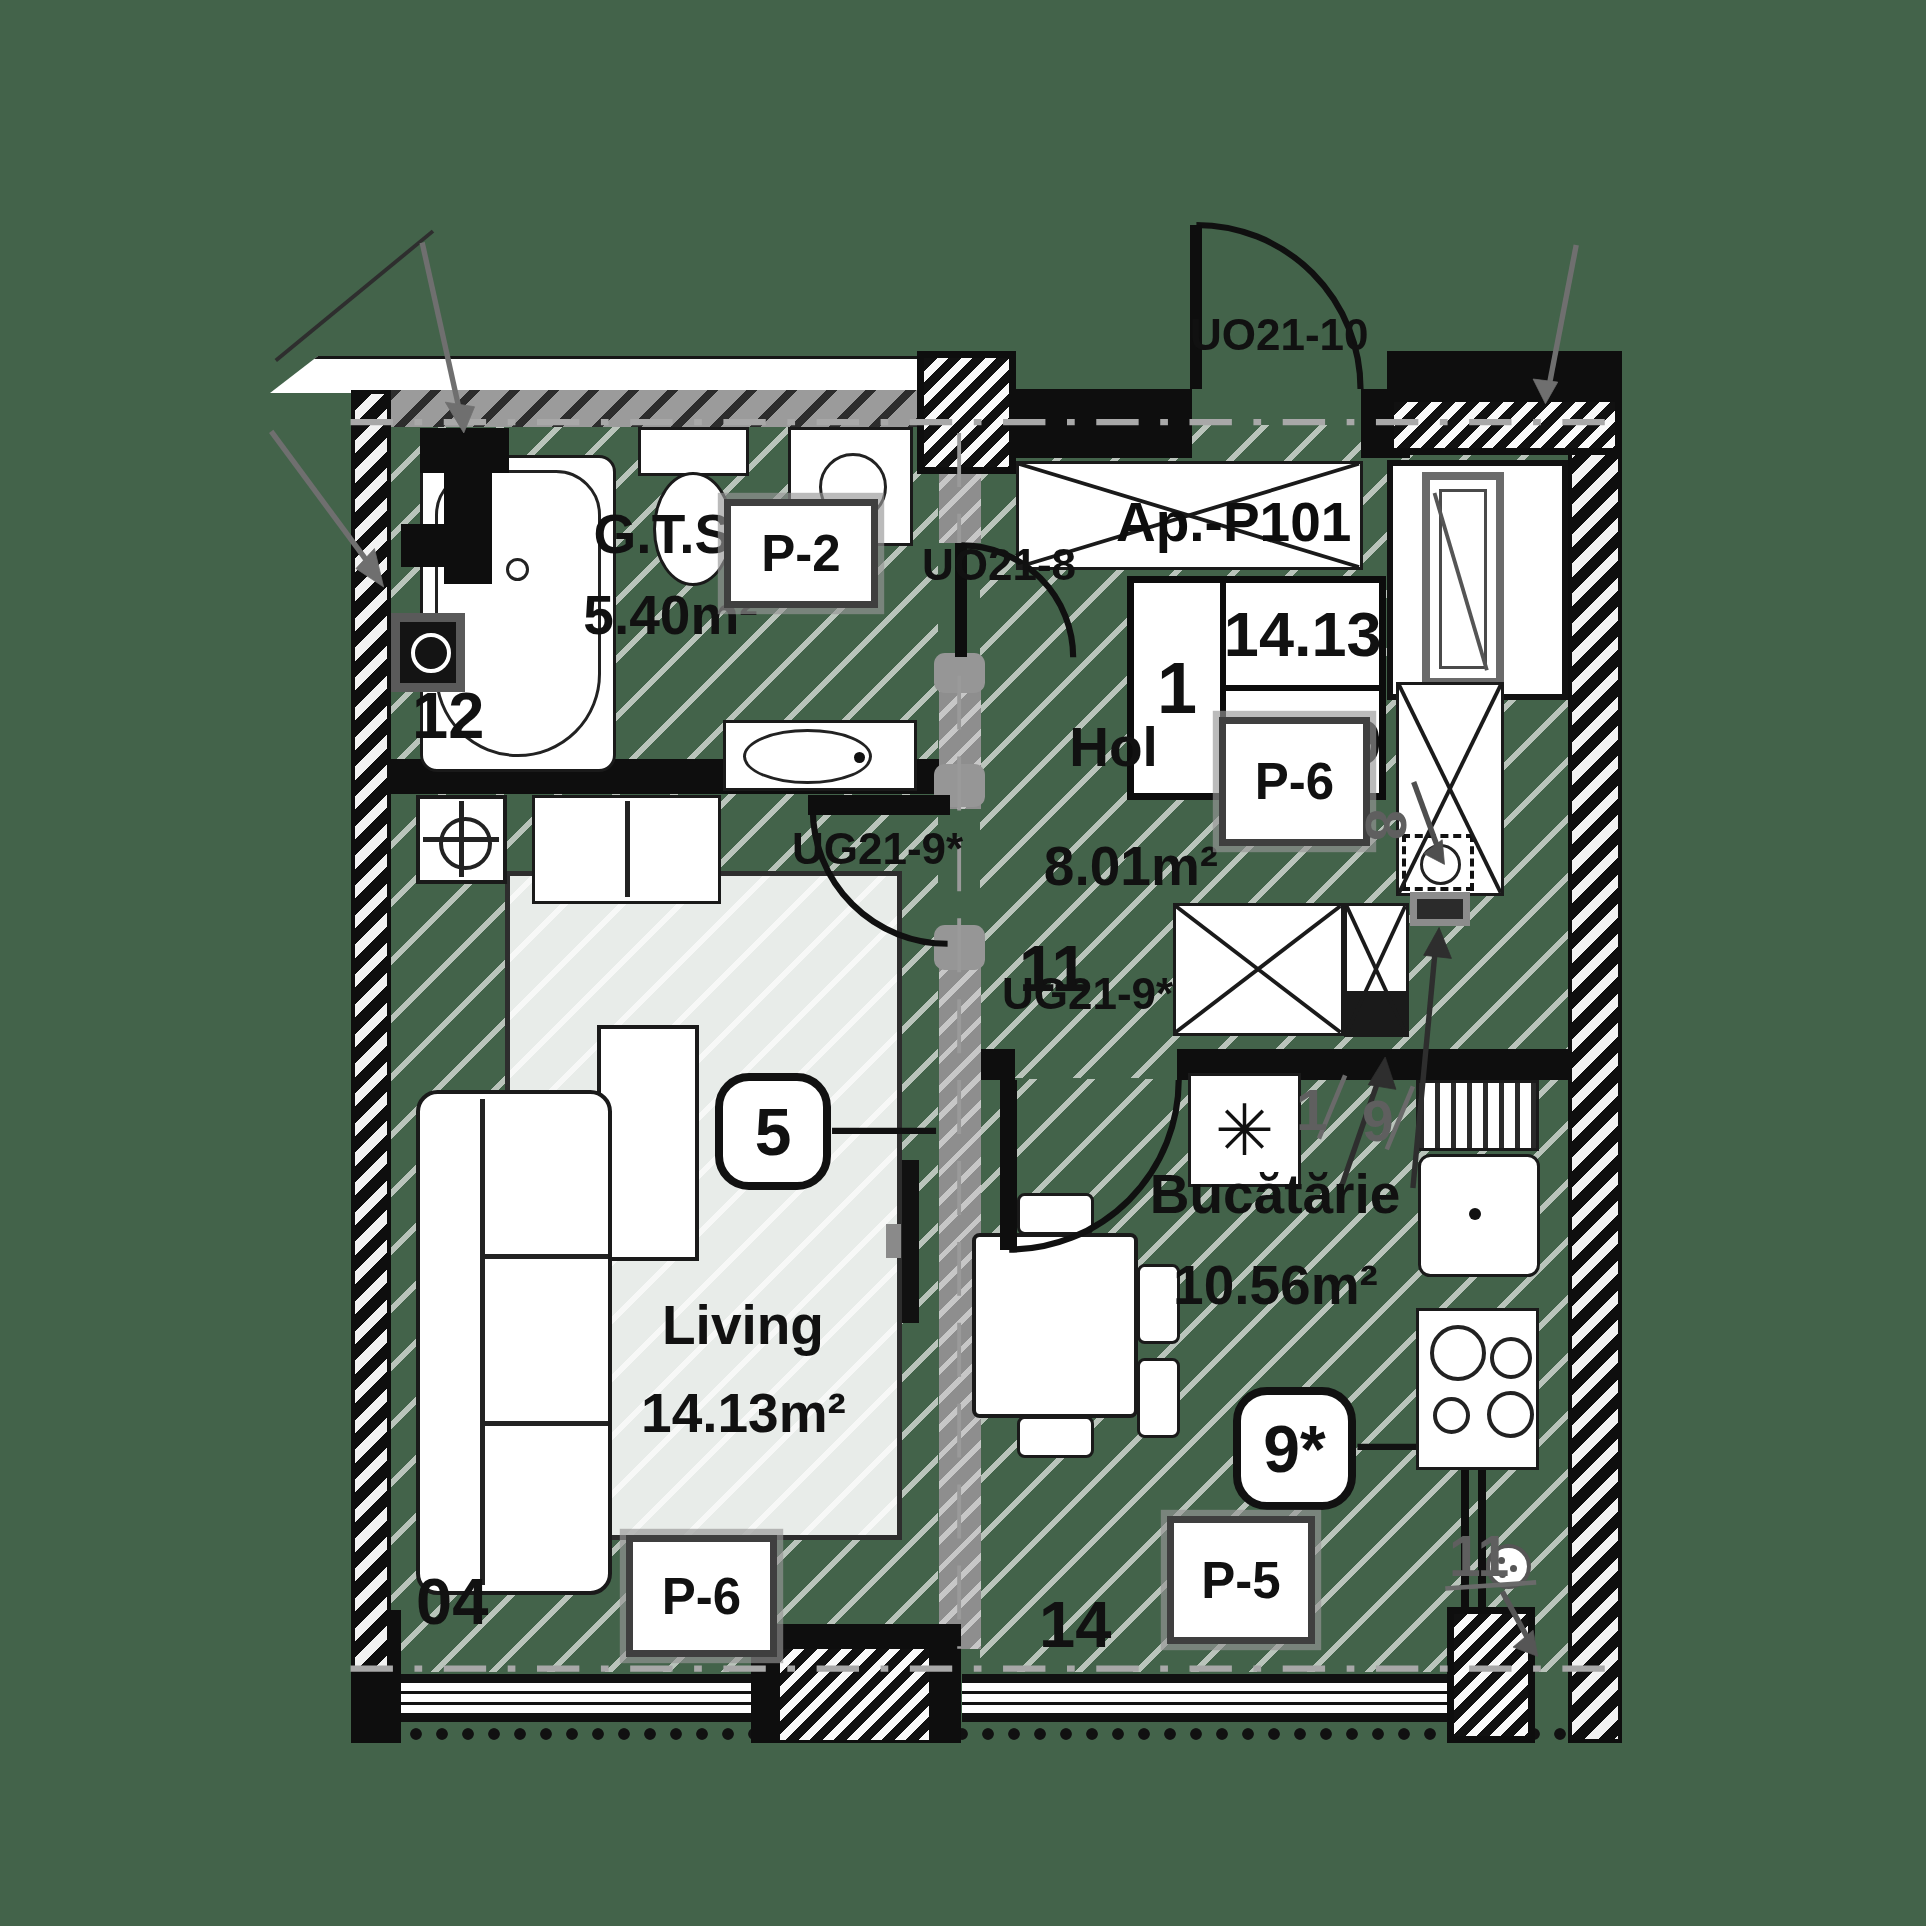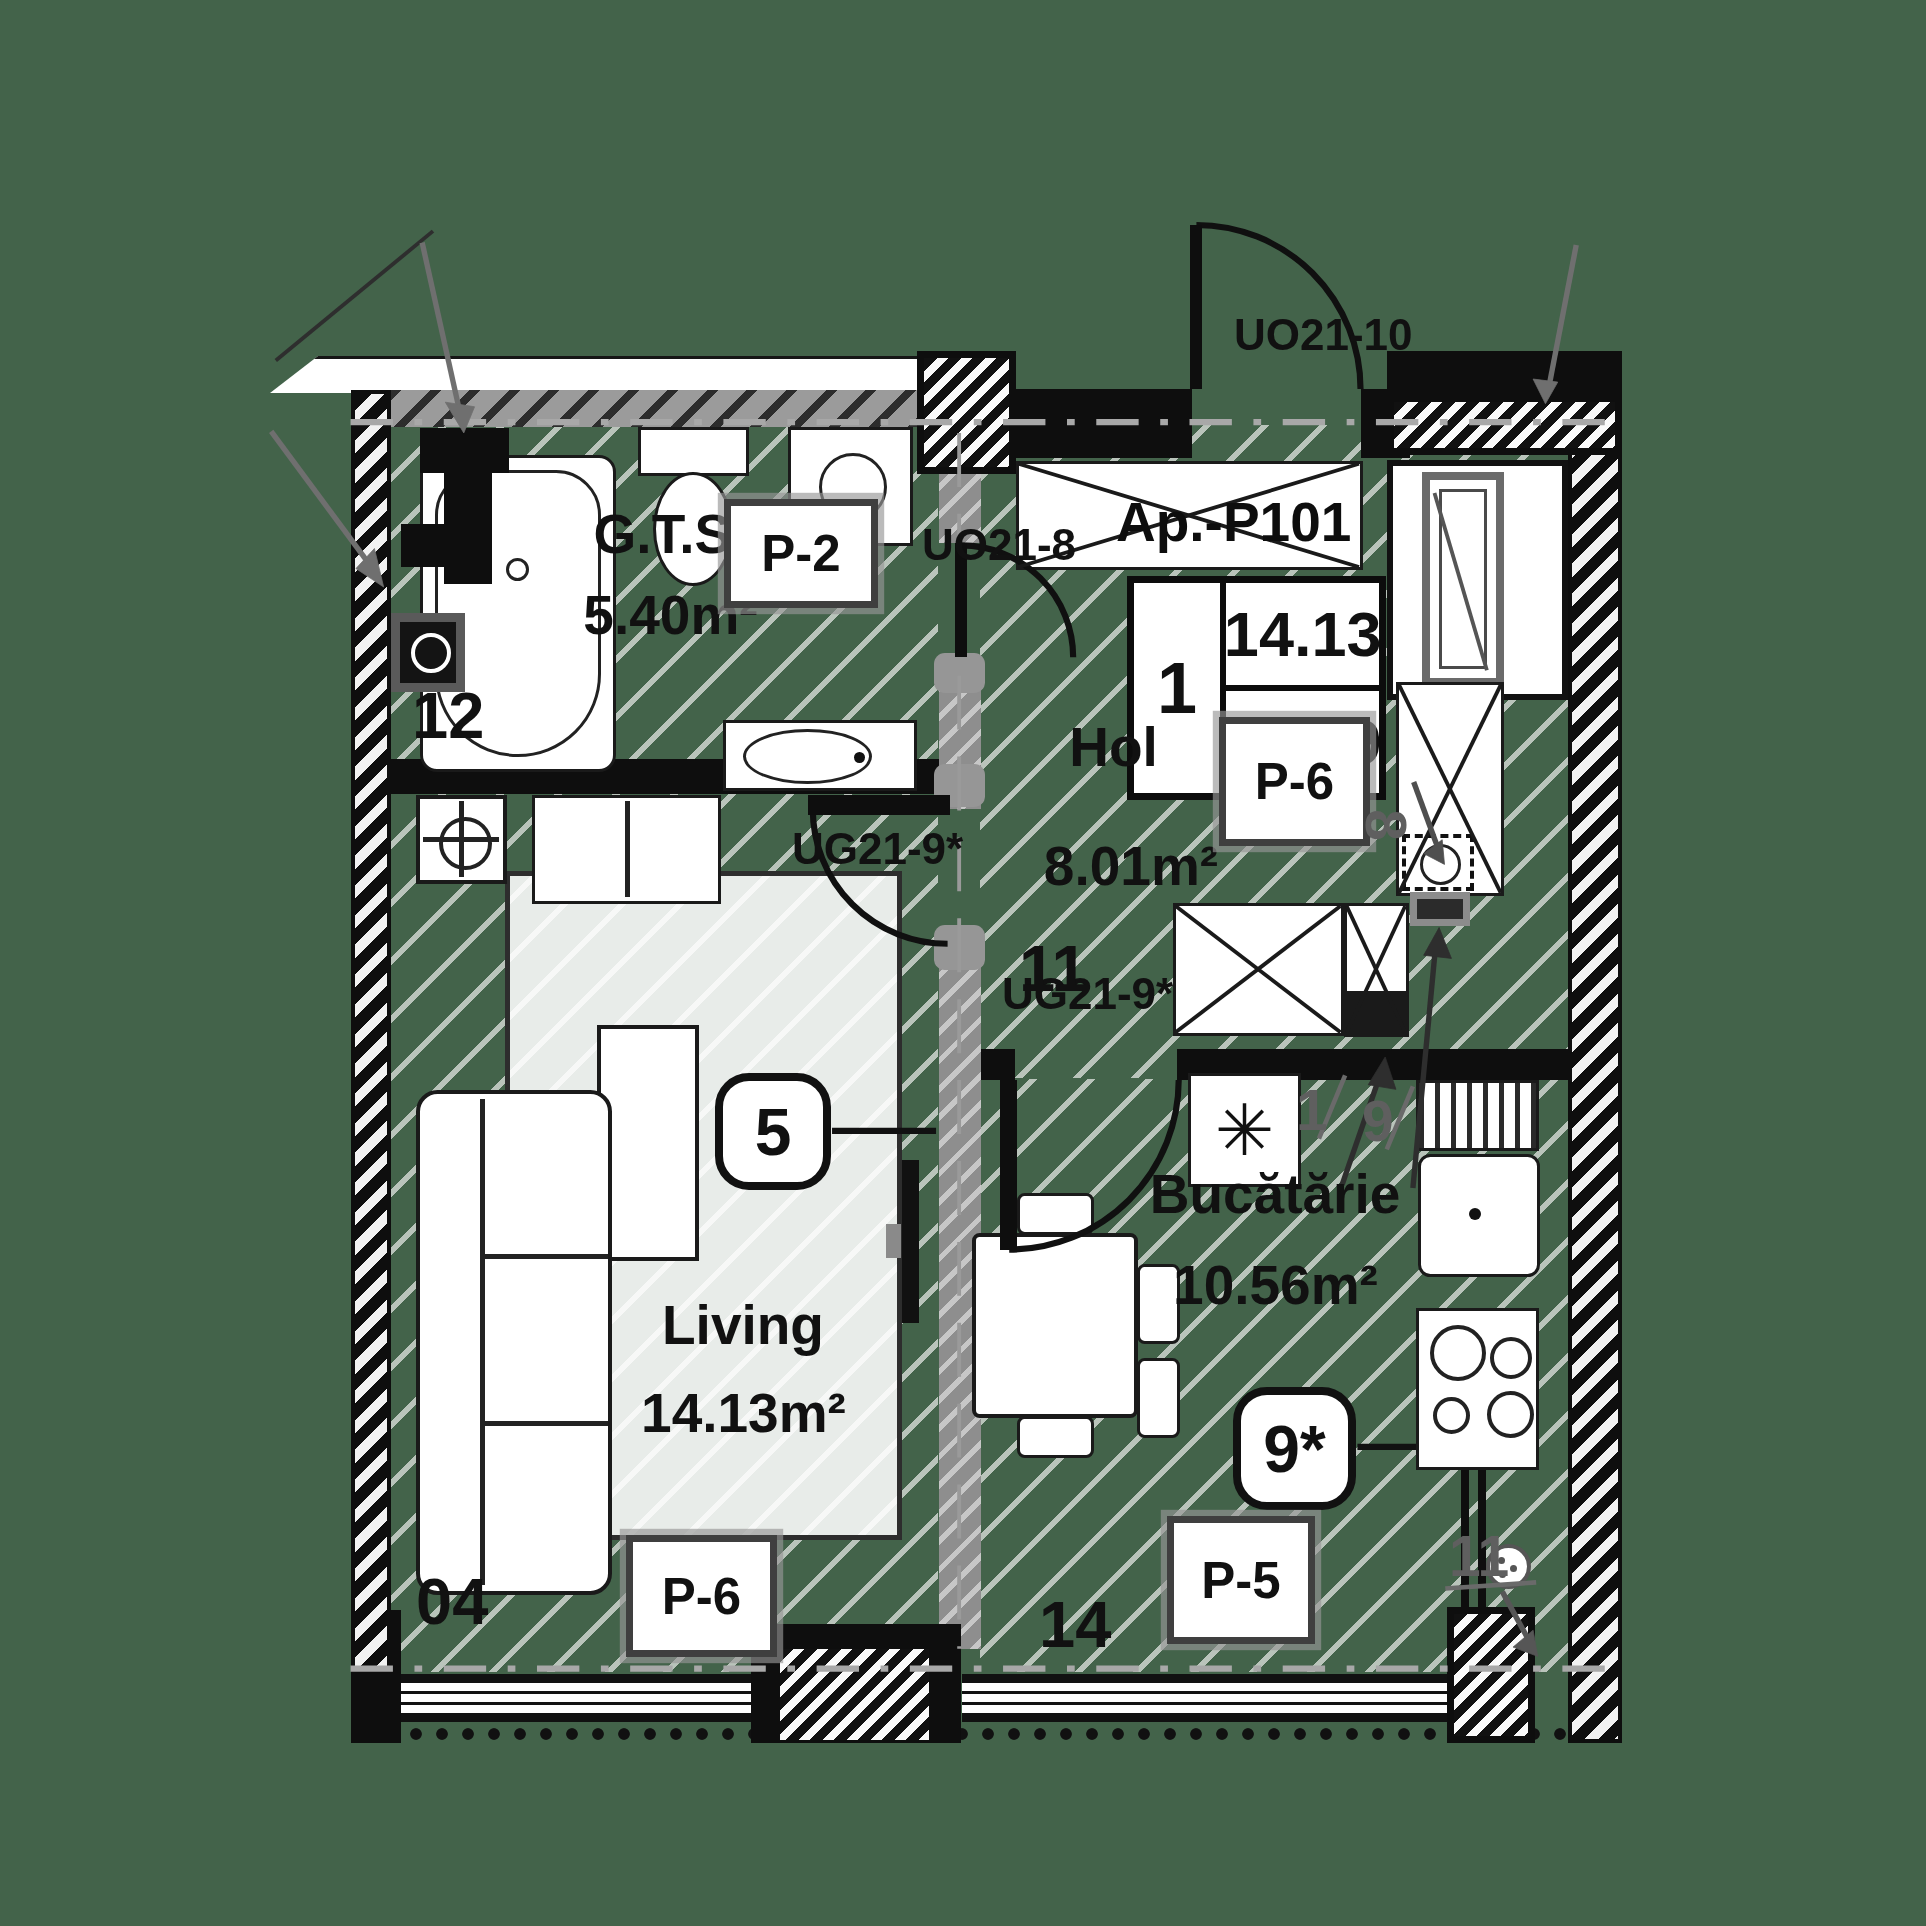--- a/index.html
+++ b/index.html
@@ -223,22 +223,22 @@
   <line x1="1712" y1="1478" x2="1746" y2="1396" stroke="#6a6a6a" stroke-width="6"></line>
   <line x1="1800" y1="1492" x2="1834" y2="1410" stroke="#6a6a6a" stroke-width="6"></line>
   <line x1="1876" y1="2062" x2="1994" y2="2054" stroke="#6a6a6a" stroke-width="6"></line>
 </svg>
 
 <div class="abs rlabel" style="left:539px;top:502px;width:262px;">G.T.S.</div>
 <div class="abs rlabel" style="left:532px;top:583px;width:277px;">5.40m²</div>
 <div class="abs ptag" style="left:724px;top:499px;width:154px;height:109px;">P-2</div>
 <div class="abs marker" style="left:412px;top:678px;">12</div>
 
-<div class="abs dlabel" style="left:922px;top:520px;">UO21-8</div>
-<div class="abs dlabel" style="left:1190px;top:310px;padding-left:44px;">UO21-10</div>
+<div class="abs dlabel" style="left:922px;top:540px;">UO21-8</div>
+<div class="abs dlabel" style="left:1190px;top:310px;">UO21-10</div>
 <div class="abs dlabel" style="left:792px;top:824px;">UG21-9*</div>
 <div class="abs dlabel" style="left:1002px;top:969px;">UG21-9*</div>
 
 <div class="abs aptitle" style="left:1116px;top:490px;">Ap.-P101</div>
 <div class="abs itable" style="left:1127px;top:576px;">
   <div class="cell-rooms">1</div>
   <div class="cell-num">14.13</div>
   <div class="cell-num">38.09</div>
 </div>
 

